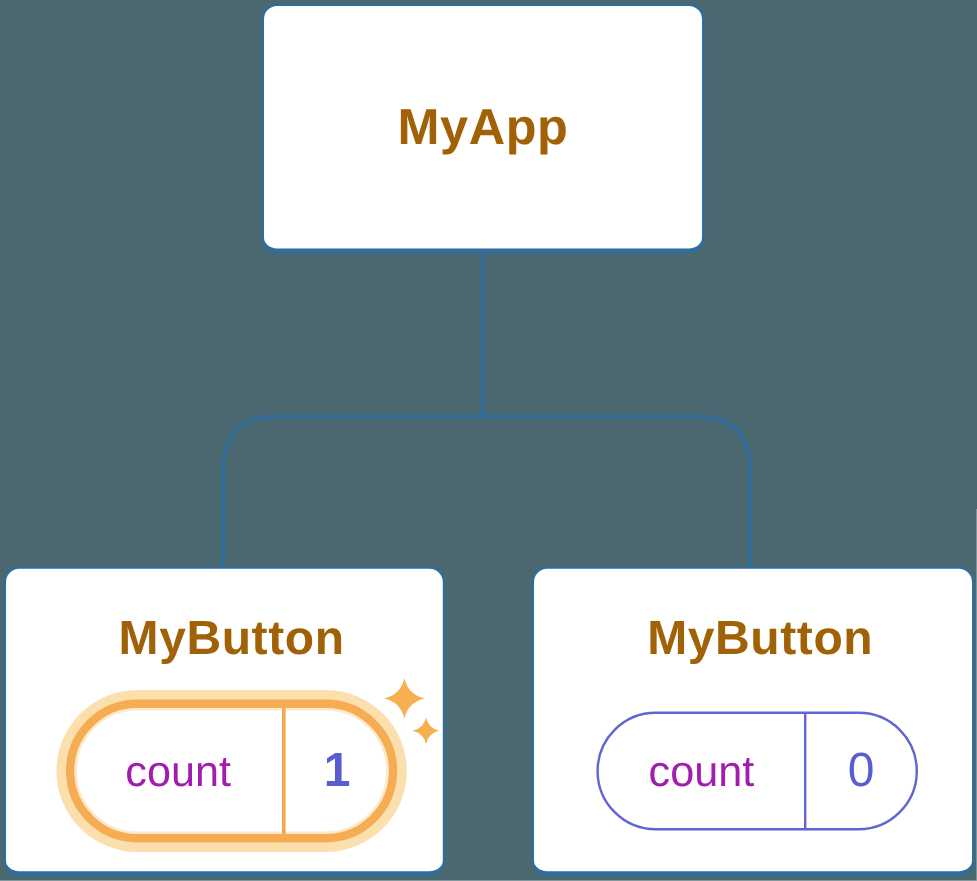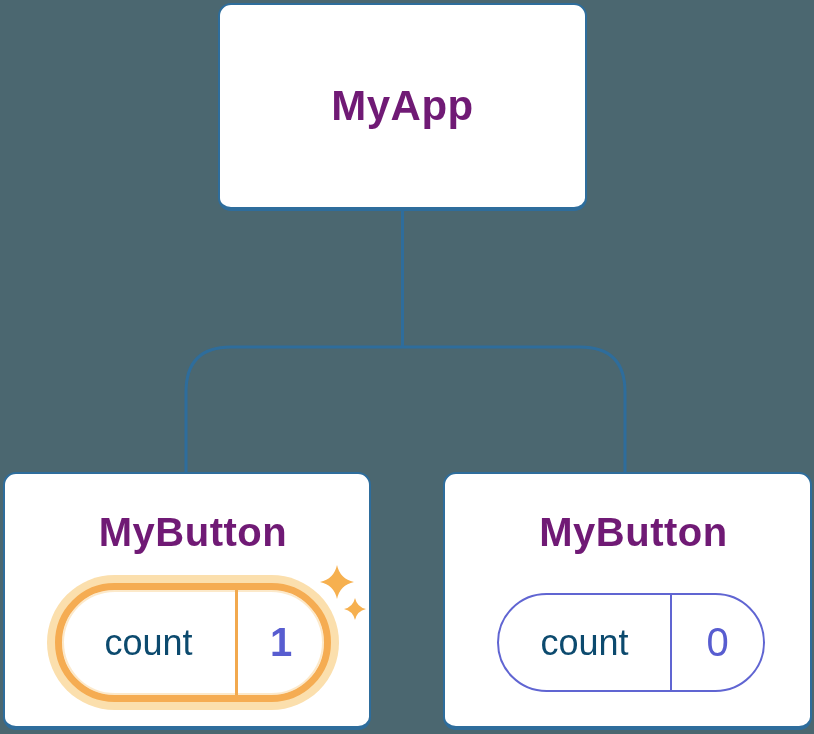--- a/index.html
+++ b/index.html
@@ -35,21 +35,21 @@
     height: 208px;
     display: flex;
     align-items: center;
     justify-content: center;
   }
   .node-root .node-label {
     font-size: 42px;
   }
   .node-label {
     font-weight: 700;
-    color: #701a75;
+    color: #a16207;
     letter-spacing: 0.5px;
   }
   .node-child {
     top: 472px;
     width: 368px;
     height: 258px;
   }
   .node-child-left { left: 3px; }
   .node-child-right { left: 443px; width: 369px; }
   .node-child .node-label {
@@ -126,21 +126,21 @@
     background: #6065d2;
   }
   .pill-plain .seg-value {
     flex: 1;
     display: flex;
     align-items: center;
     justify-content: center;
   }
   .state-name {
     font-size: 36px;
-    color: #0c4a6e;
+    color: #a21caf;
   }
   .state-value {
     font-size: 40px;
     color: #585dd0;
   }
   .state-value.bold { font-weight: 700; }
   .sparkles {
     position: absolute;
     left: 303px;
     top: 85px;

